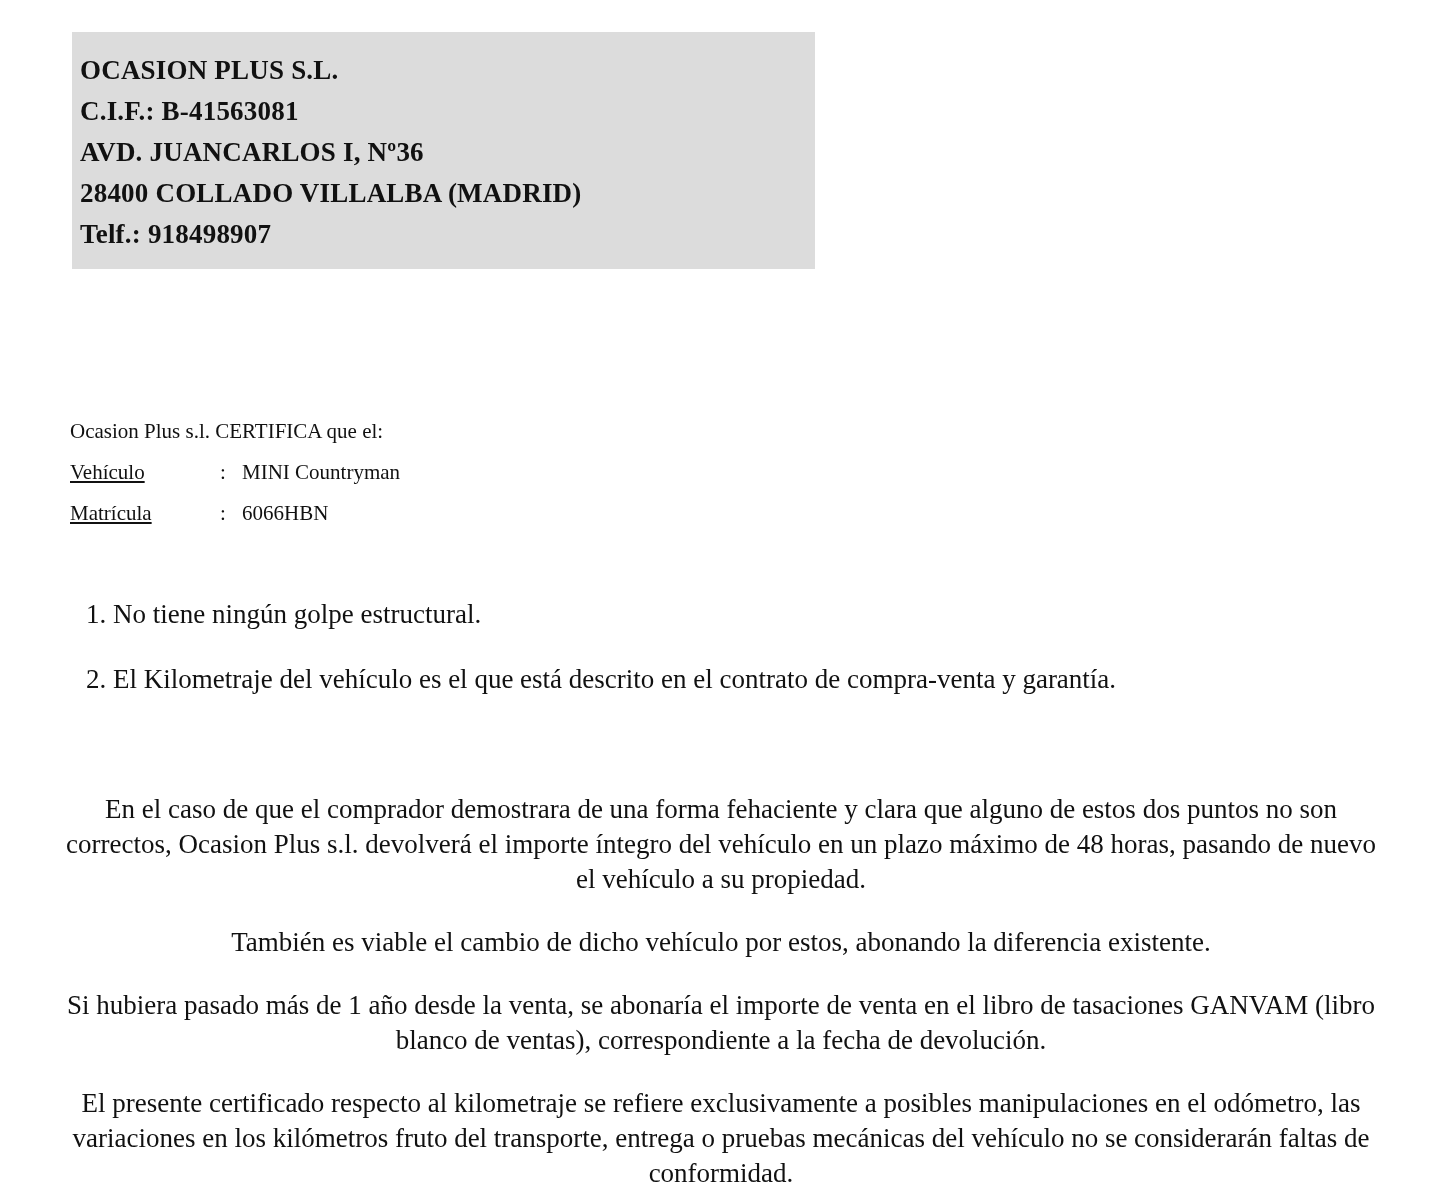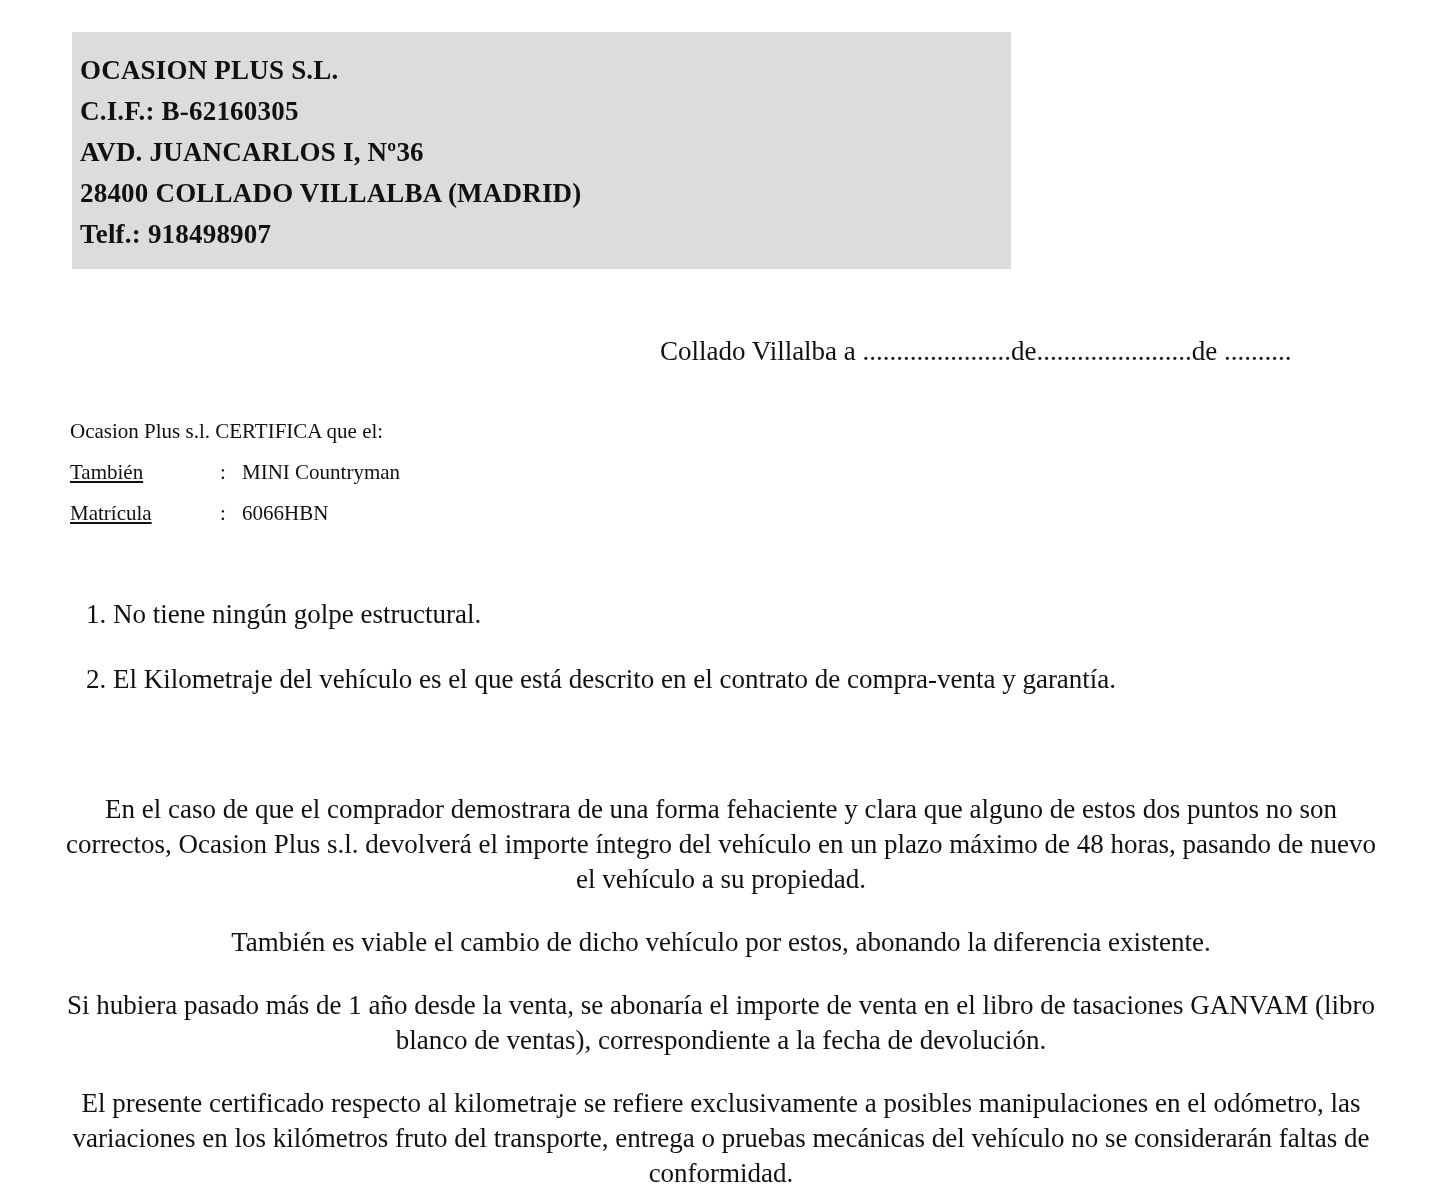--- a/index.html
+++ b/index.html
@@ -18,21 +18,21 @@
     position: relative;
     width: 1440px;
     height: 1196px;
     background: #ffffff;
   }
   
   .letterhead {
     position: absolute;
     left: 72px;
     top: 32px;
-    width: 939px;
+    width: 743px;
     background: #dcdcdc;
     padding: 18px 0 14px 0;
     box-sizing: border-box;
   }
   .letterhead-line {
     font-weight: bold;
     font-size: 27px;
     line-height: 41px;
     padding-left: 8px;
     letter-spacing: 0.2px;
@@ -105,33 +105,32 @@
     margin-bottom: 6px;
   }
 </style>
 </head>
 <body>
 
 <div class="page">
 
   <div class="letterhead">
     <div class="letterhead-line">OCASION PLUS S.L.</div>
-    <div class="letterhead-line">C.I.F.: B-62160305</div>
+    <div class="letterhead-line">C.I.F.: B-41563081</div>
     <div class="letterhead-line">AVD. JUANCARLOS I, Nº36</div>
     <div class="letterhead-line">28400 COLLADO VILLALBA (MADRID)</div>
     <div class="letterhead-line">Telf.: 918498907</div>
   </div>
 
-  <div class="date-line">Collado Villalba a ......................de.......................de ..........</div>
 
   <div class="cert-block">
     <div class="cert-intro">Ocasion Plus s.l. CERTIFICA que el:</div>
 
     <div class="field-row">
-      <span class="field-label">También</span>
+      <span class="field-label">Vehículo</span>
       <span class="field-sep">:</span>
       <span class="field-value">MINI Countryman</span>
     </div>
 
     <div class="field-row">
       <span class="field-label">Matrícula</span>
       <span class="field-sep">:</span>
       <span class="field-value">6066HBN</span>
     </div>
   </div>

